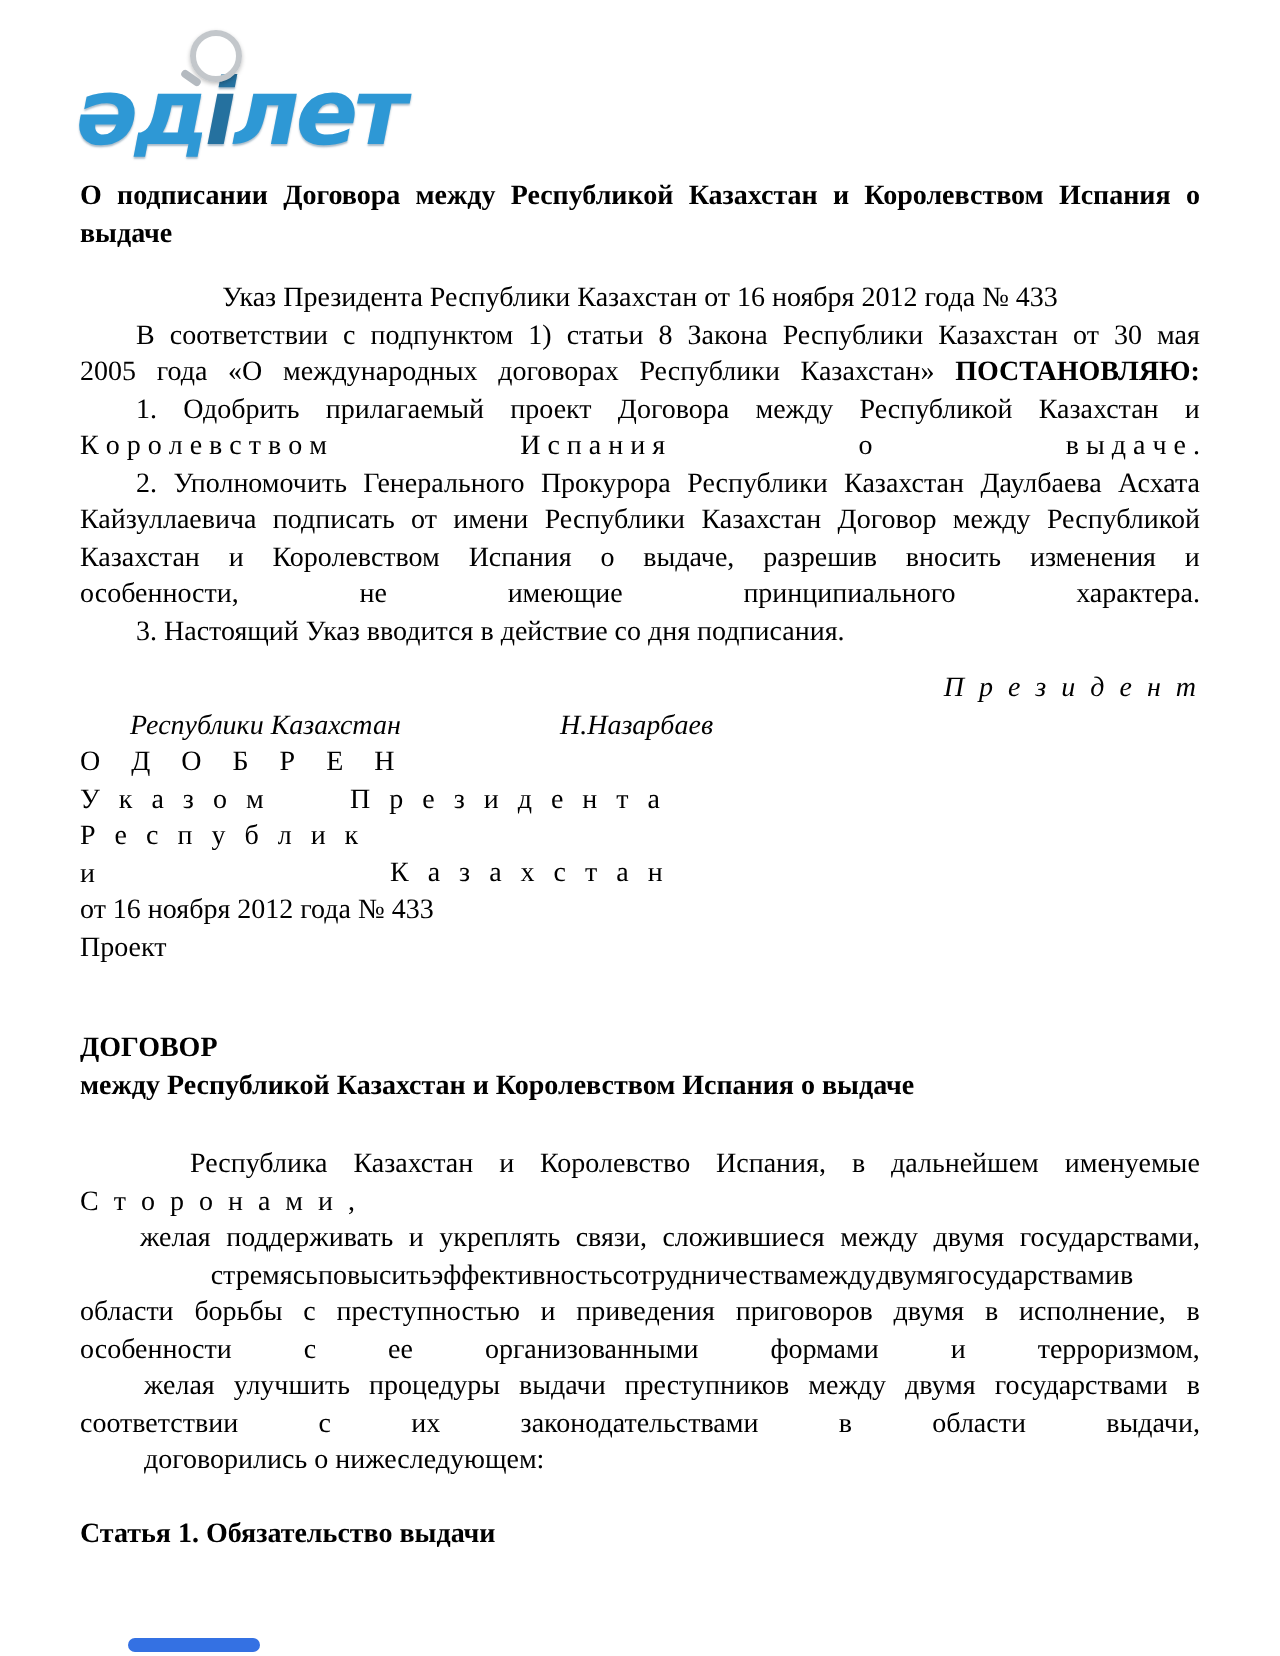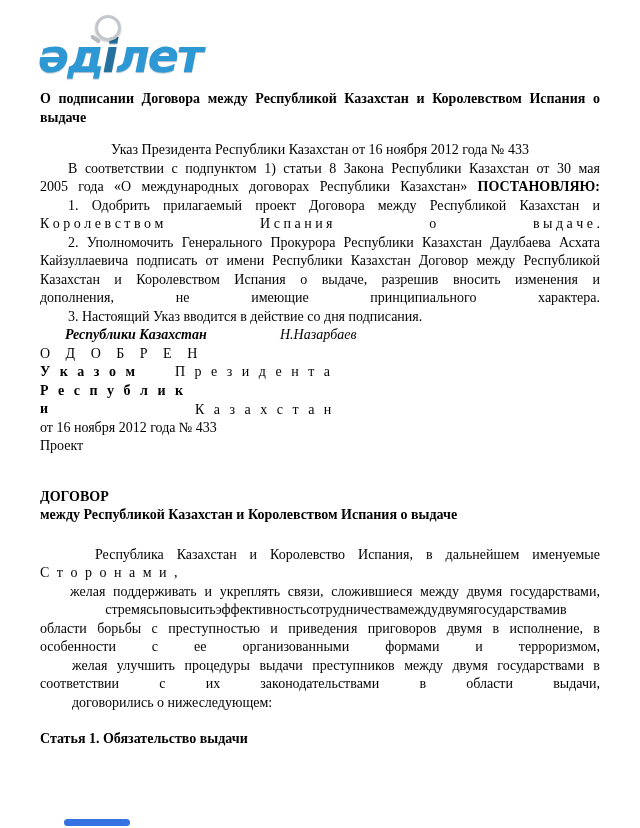--- a/index.html
+++ b/index.html
@@ -27,21 +27,21 @@
     background:#b4bac0;transform:rotate(35deg);border-radius:2px;
   }
   
   .doc{position:absolute;left:0;top:90px;width:640px;padding:0 40px;box-sizing:border-box;}
   .line{font-size:14px;line-height:18.5px;min-height:18.5px;white-space:pre-wrap;}
   .b{font-weight:bold;}
   .i{font-style:italic;}
   .r{text-align:right;}
   .stretch{display:flex;justify-content:space-between;}
   .stretch span{white-space:pre;}
-  .colspan{display:inline-block;font-weight:bold;}
+  .colspan{display:inline-block;}
   
   .scroll-thumb{
     position:absolute;left:64px;top:819px;width:66px;height:7px;
     background:#3471e3;border-radius:4px;
   }
 </style>
 </head>
 <body>
 
 <div class="logo">
@@ -56,22 +56,23 @@
     <div class="line b stretch"><span>О</span><span>подписании</span><span>Договора</span><span>между</span><span>Республикой</span><span>Казахстан</span><span>и</span><span>Королевством</span><span>Испания</span><span>о</span></div>
     <div class="line b">выдаче</div>
     <div class="line" style="margin-top: 14px; text-align: center;">Указ Президента Республики Казахстан от 16 ноября 2012 года № 433</div>
     <div class="line stretch" style="padding-left: 28px;"><span>В</span><span>соответствии</span><span>с</span><span>подпунктом</span><span>1)</span><span>статьи</span><span>8</span><span>Закона</span><span>Республики</span><span>Казахстан</span><span>от</span><span>30</span><span>мая</span></div>
     <div class="line stretch"><span>2005</span><span>года</span><span>«О</span><span>международных</span><span>договорах</span><span>Республики</span><span>Казахстан»</span><span class="b">ПОСТАНОВЛЯЮ:</span></div>
     <div class="line stretch" style="padding-left: 28px;"><span>1.</span><span>Одобрить</span><span>прилагаемый</span><span>проект</span><span>Договора</span><span>между</span><span>Республикой</span><span>Казахстан</span><span>и</span></div>
     <div class="line stretch"><span>К о р о л е в с т в о м</span><span>И с п а н и я</span><span>о</span><span>в ы д а ч е .</span></div>
     <div class="line stretch" style="padding-left: 28px;"><span>2.</span><span>Уполномочить</span><span>Генерального</span><span>Прокурора</span><span>Республики</span><span>Казахстан</span><span>Даулбаева</span><span>Асхата</span></div>
     <div class="line stretch"><span>Кайзуллаевича</span><span>подписать</span><span>от</span><span>имени</span><span>Республики</span><span>Казахстан</span><span>Договор</span><span>между</span><span>Республикой</span></div>
     <div class="line stretch"><span>Казахстан</span><span>и</span><span>Королевством</span><span>Испания</span><span>о</span><span>выдаче,</span><span>разрешив</span><span>вносить</span><span>изменения</span><span>и</span></div>
-    <div class="line stretch"><span>дополнения,</span><span>не</span><span>имеющие</span><span>принципиального</span><span>характера.</span></div>
+    <div class="line stretch"><span>особенности,</span><span>не</span><span>имеющие</span><span>принципиального</span><span>характера.</span></div>
     <div class="line" style="padding-left: 28px;">3. Настоящий Указ вводится в действие со дня подписания.</div>
+    <div class="line i r" style="margin-top: 10px; letter-spacing: 2px;">П р е з и д е н т</div>
     <div class="line i" style="padding-left: 25px;"><span class="colspan" style="width: 215px;">Республики Казахстан</span><span>Н.Назарбаев</span></div>
     <div class="line" style="letter-spacing: 6px;">О Д О Б Р Е Н</div>
     <div class="line" style="letter-spacing: 3px;"><span class="colspan" style="width: 135px;">У к а з о м</span><span>П р е з и д е н т а</span></div>
     <div class="line" style="letter-spacing: 3px;"><span class="colspan" style="width: 155px;">Р е с п у б л и к и</span><span>К а з а х с т а н</span></div>
     <div class="line">от 16 ноября 2012 года № 433</div>
     <div class="line">Проект</div>
     <div class="line b" style="margin-top: 32px;">ДОГОВОР</div>
     <div class="line b">между Республикой Казахстан и Королевством Испания о выдаче</div>
     <div class="line stretch" style="margin-top: 21px; padding-left: 55px;"><span>Республика</span><span>Казахстан</span><span>и</span><span>Королевство</span><span>Испания,</span><span>в</span><span>дальнейшем</span><span>именуемые</span></div>
     <div class="line" style="letter-spacing: 2px;">С т о р о н а м и ,</div>

